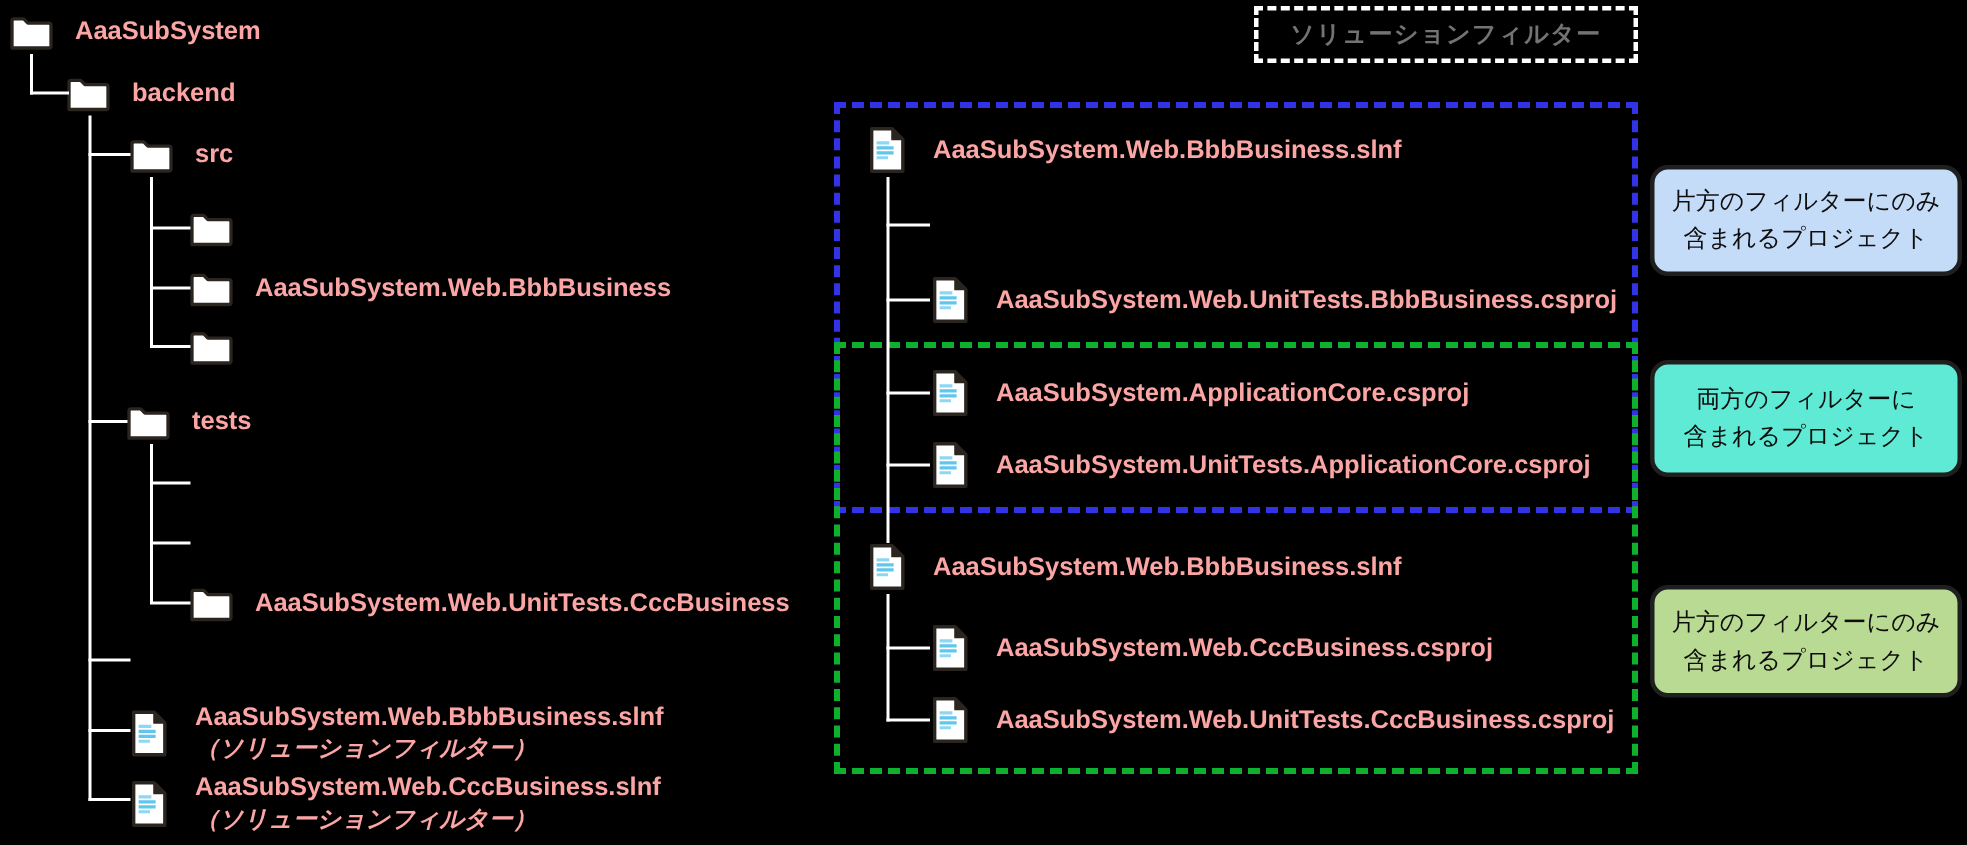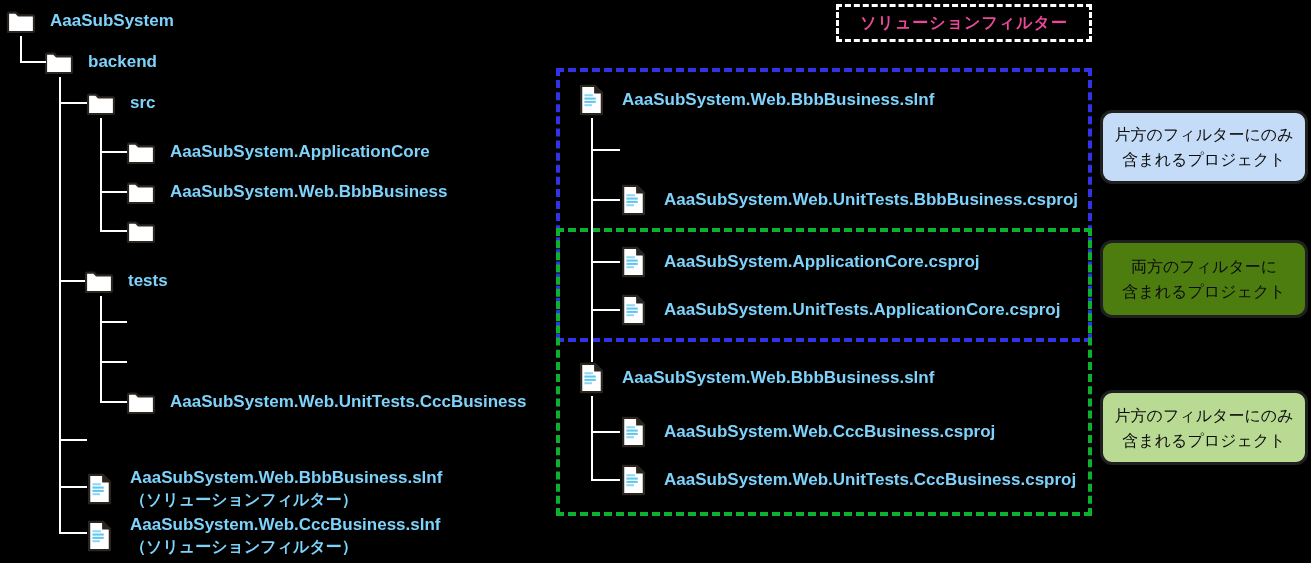--- a/index.html
+++ b/index.html
@@ -8,57 +8,57 @@
     position: relative;
     width: 1311px;
     height: 563px;
     background: #000;
     overflow: hidden;
     font-family: "Liberation Sans", sans-serif;
   }
   .row { position: absolute; display: flex; align-items: center; }
   .ic { flex: 0 0 auto; display: block; }
   .lbl {
-    color: #7dd3fc;
+    color: #fca5a5;
     font-weight: 700;
     font-size: 17px;
     white-space: nowrap;
     margin-left: 14px;
   }
   .file-row .lbl { margin-left: 17px; }
   .lbl2 div { line-height: 22px; }
-  .note { font-size: 16px; }
+  .note { font-size: 16px; font-style: italic; }
   .vline, .hline { position: absolute; background: #fff; z-index: 5; }
   .vline { width: 2px; }
   .hline { height: 2px; }
   .dashed-box { position: absolute; z-index: 1; }
   #filter-box-1 { left: 556px; top: 68px;  width: 536px; height: 274px; border: 4px dashed #3232e6; }
   #filter-box-2 { left: 556px; top: 228px; width: 536px; height: 288px; border: 4px dashed #0eb12e; }
   #legend-title-box {
     position: absolute;
     left: 836px; top: 4px; width: 256px; height: 38px;
     border: 3px dashed #fff;
     display: flex; align-items: center; justify-content: center;
-    color: #ec4899; font-weight: 700; font-size: 16px; letter-spacing: 1px;
+    color: #737373; font-weight: 700; font-size: 16px; letter-spacing: 1px;
     z-index: 2;
   }
   .callout {
     position: absolute;
     width: 208px;
     border: 3px solid #1f1f1f;
     border-radius: 12px;
     display: flex; flex-direction: column; align-items: center; justify-content: center;
     text-align: center;
     color: #0d0d0d;
     font-size: 16px;
     line-height: 25px;
     z-index: 2;
   }
   #callout-1 { left: 1100px; top: 110px; height: 74px; background: #c5dcf8; }
-  #callout-2 { left: 1100px; top: 240px; height: 78px; background: #4d7c0f; }
+  #callout-2 { left: 1100px; top: 240px; height: 78px; background: #5eead4; }
   #callout-3 { left: 1100px; top: 390px; height: 75px; background: #b9da92; }
   .z6 { z-index: 6; }
 </style>
 </head>
 <body>
 
 <div id="stage">
 
   <svg width="0" height="0" style="position:absolute" aria-hidden="true">
     <defs>
@@ -118,21 +118,20 @@
   <div class="row" style="left:86px;top:90px">
     <svg class="ic" width="30" height="26">
         <use href="#sym-folder"></use>
       </svg>
     <span class="lbl">src</span>
   </div>
   <div class="row" style="left:126px;top:139px">
     <svg class="ic" width="30" height="26">
         <use href="#sym-folder"></use>
       </svg>
-    <span class="lbl">AaaSubSystem.ApplicationCore</span>
   </div>
   <div class="row" style="left:126px;top:179px">
     <svg class="ic" width="30" height="26">
         <use href="#sym-folder"></use>
       </svg>
     <span class="lbl">AaaSubSystem.Web.BbbBusiness</span>
   </div>
   <div class="row" style="left:126px;top:218px">
     <svg class="ic" width="30" height="26">
         <use href="#sym-folder"></use>

